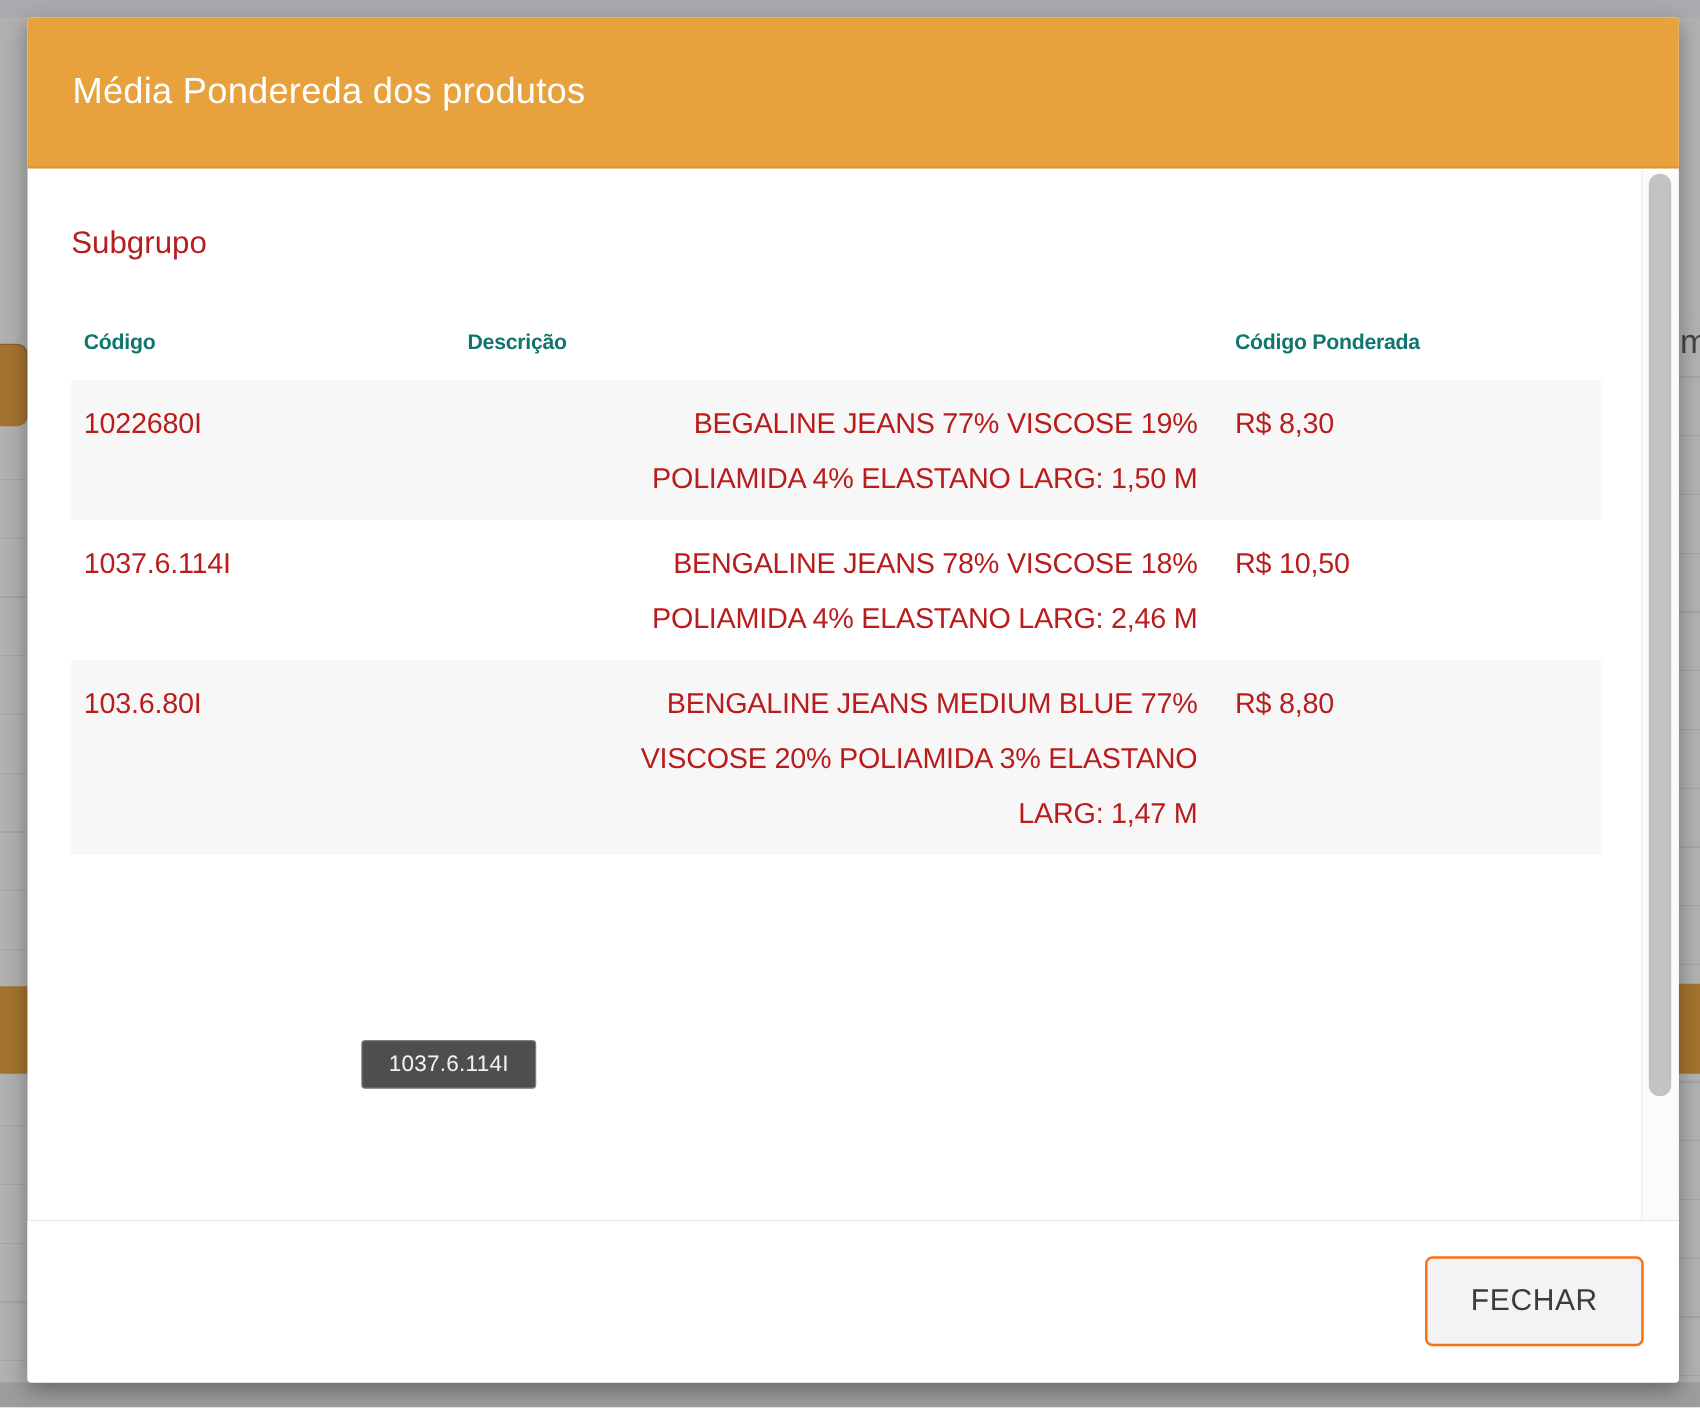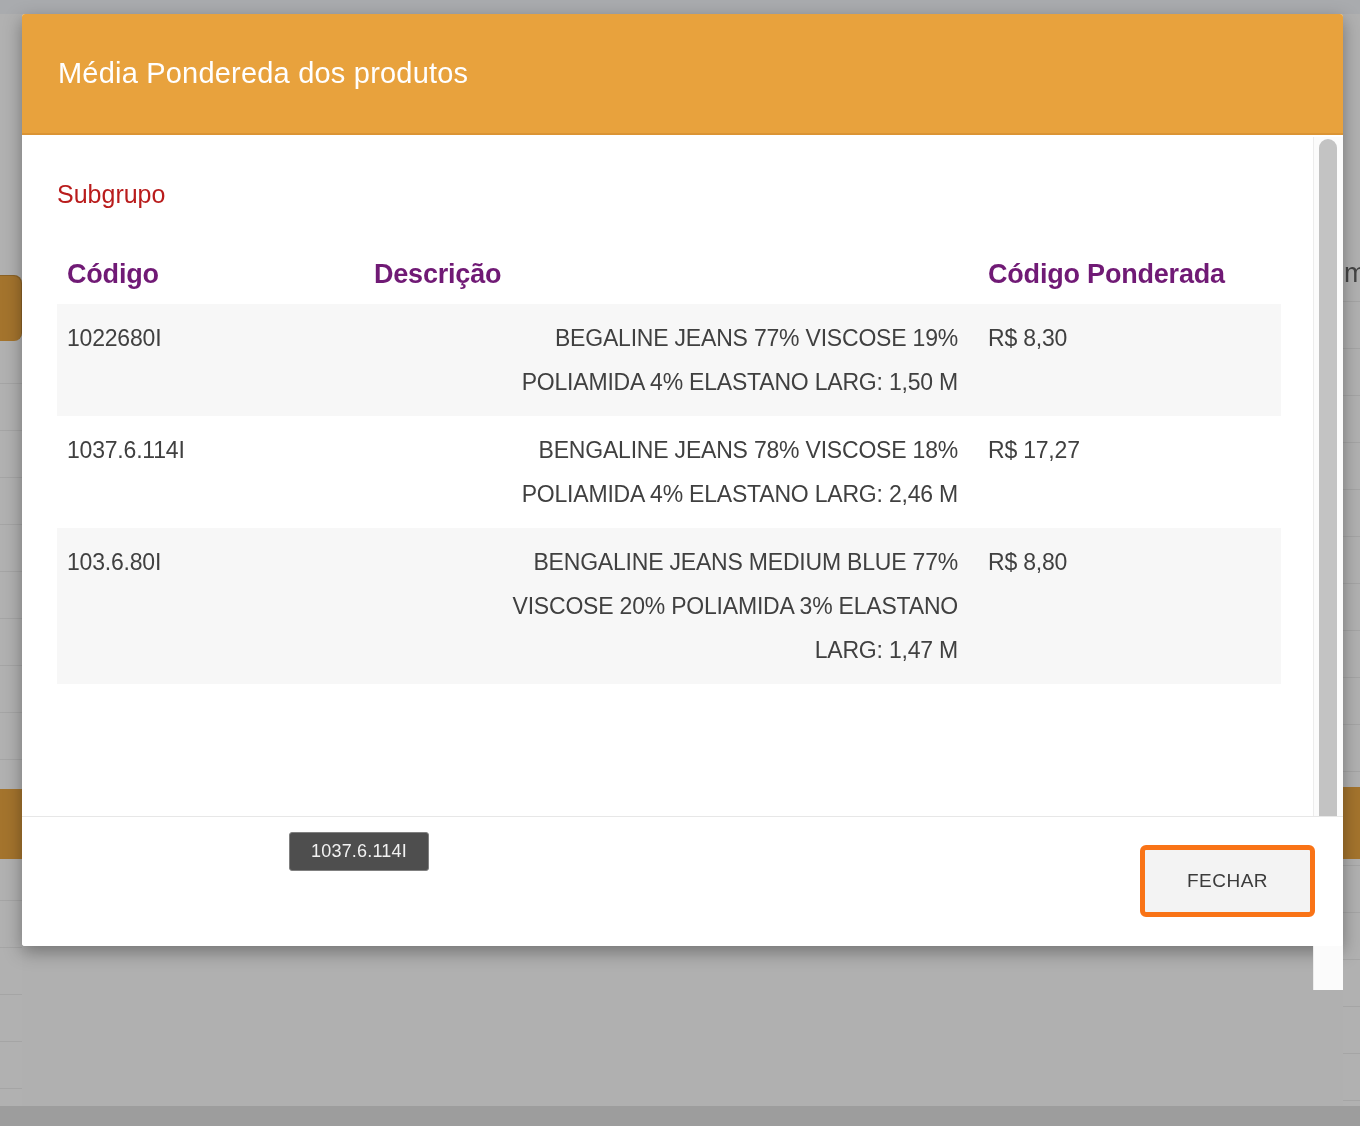--- a/index.html
+++ b/index.html
@@ -34,21 +34,21 @@
   .bd-orange-row-left { position: absolute; left: 0; top: 775px; width: 22px; height: 70px; background: #a4742d; }
   .bd-orange-row-right { position: absolute; right: 0; top: 773px; width: 17px; height: 72px; background: #a4742d; }
   .bd-partial-text {
     position: absolute; left: 1344px; top: 258px;
     font-size: 27px; color: #454545; line-height: 30px;
   }
 
   
   .modal {
     position: absolute; left: 22px; top: 14px;
-    width: 1321px; height: 932px;
+    width: 1321px; height: 1092px;
     background: #ffffff;
     border-radius: 3px;
     box-shadow: 0 6px 18px rgba(0,0,0,0.35);
   }
   .modal-header {
     height: 121px;
     background: var(--header-orange, #e8a23d);
     border-bottom: 2px solid var(--header-border, #db9434);
     border-radius: 3px 3px 0 0;
     display: flex; align-items: center;
@@ -66,26 +66,26 @@
   .subgroup-name  { font-size: 40px; color: #383838; line-height: 46px; font-weight: 400; margin-top: 10px; letter-spacing: 0.2px; }
 
   table.products {
     margin-top: 31px; width: 1224px;
     border-collapse: collapse; table-layout: fixed;
   }
   col.c-codigo { width: 317px; }
   col.c-desc   { width: 614px; }
   col.c-media  { width: 293px; }
   table.products th {
-    text-align: left; font-size: 27px; font-weight: 700; color: #701a75;
+    text-align: left; font-size: 17px; font-weight: 700; color: #0f766e;
     line-height: 28px; padding: 20px 0 16px 0; letter-spacing: -0.2px;
   }
   table.products th.first, table.products td.first { padding-left: 10px; }
   table.products td {
-    font-size: 23px; color: #404040; line-height: 44px;
+    font-size: 23px; color: #b91c1c; line-height: 44px;
     vertical-align: top; padding: 12px 0; letter-spacing: -0.2px;
   }
   table.products td.desc { white-space: pre-line; padding-right: 30px; text-align: right; }
   table.products tr.alt { background: var(--row-alt, #f7f7f7); }
 
   
   .scrollbar-track {
     position: absolute; left: 1291px; top: 123px; width: 30px; height: 853px;
     background: #fbfbfb; border-left: 1px solid #ececec;
   }
@@ -96,23 +96,23 @@
 
   
   .modal-footer {
     position: absolute; left: 0; right: 0; bottom: 0; height: 130px;
     border-top: 1px solid #e7e7e7; background: #ffffff;
     border-radius: 0 0 3px 3px;
   }
   .close-button {
     position: absolute; right: 28px; top: 28px;
     width: 175px; height: 72px;
-    background: #f3f3f3; border: 5px solid #f97316; border-radius: 6px;
+    background: #f3f3f3; border: 2px solid #f97316; border-radius: 6px;
     font-family: "Liberation Sans", sans-serif;
-    font-size: 19px; color: #3b3b3b; letter-spacing: 0.5px;
+    font-size: 24px; color: #3b3b3b; letter-spacing: 0.5px;
     display: flex; align-items: center; justify-content: center;
     cursor: pointer;
   }
 
   
   .code-tooltip {
     position: absolute; left: 289px; top: 832px;
     width: 140px; height: 39px;
     background: var(--tooltip-bg, #4e4e4e);
     border: 1px solid #808080; border-radius: 3px;
@@ -166,21 +166,21 @@
               <tr class="alt">
                 <td class="first">1022680I</td>
                 <td class="desc">BEGALINE JEANS 77% VISCOSE 19%
 POLIAMIDA 4% ELASTANO LARG: 1,50 M</td>
                 <td>R$ 8,30</td>
               </tr>
               <tr>
                 <td class="first">1037.6.114I</td>
                 <td class="desc">BENGALINE JEANS 78% VISCOSE 18%
 POLIAMIDA 4% ELASTANO LARG: 2,46 M</td>
-                <td>R$ 17,27</td>
+                <td>R$ 10,50</td>
               </tr>
               <tr class="alt">
                 <td class="first">103.6.80I</td>
                 <td class="desc">BENGALINE JEANS MEDIUM BLUE 77%
 VISCOSE 20% POLIAMIDA 3% ELASTANO
 LARG: 1,47 M</td>
                 <td>R$ 8,80</td>
               </tr>
             </tbody>
         </table>

